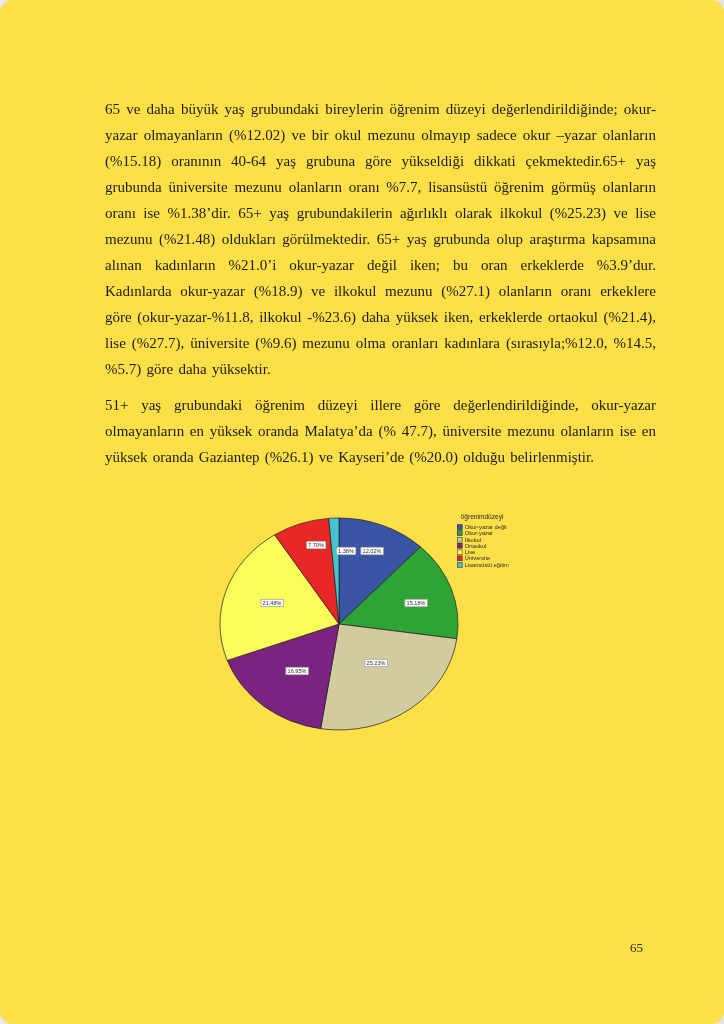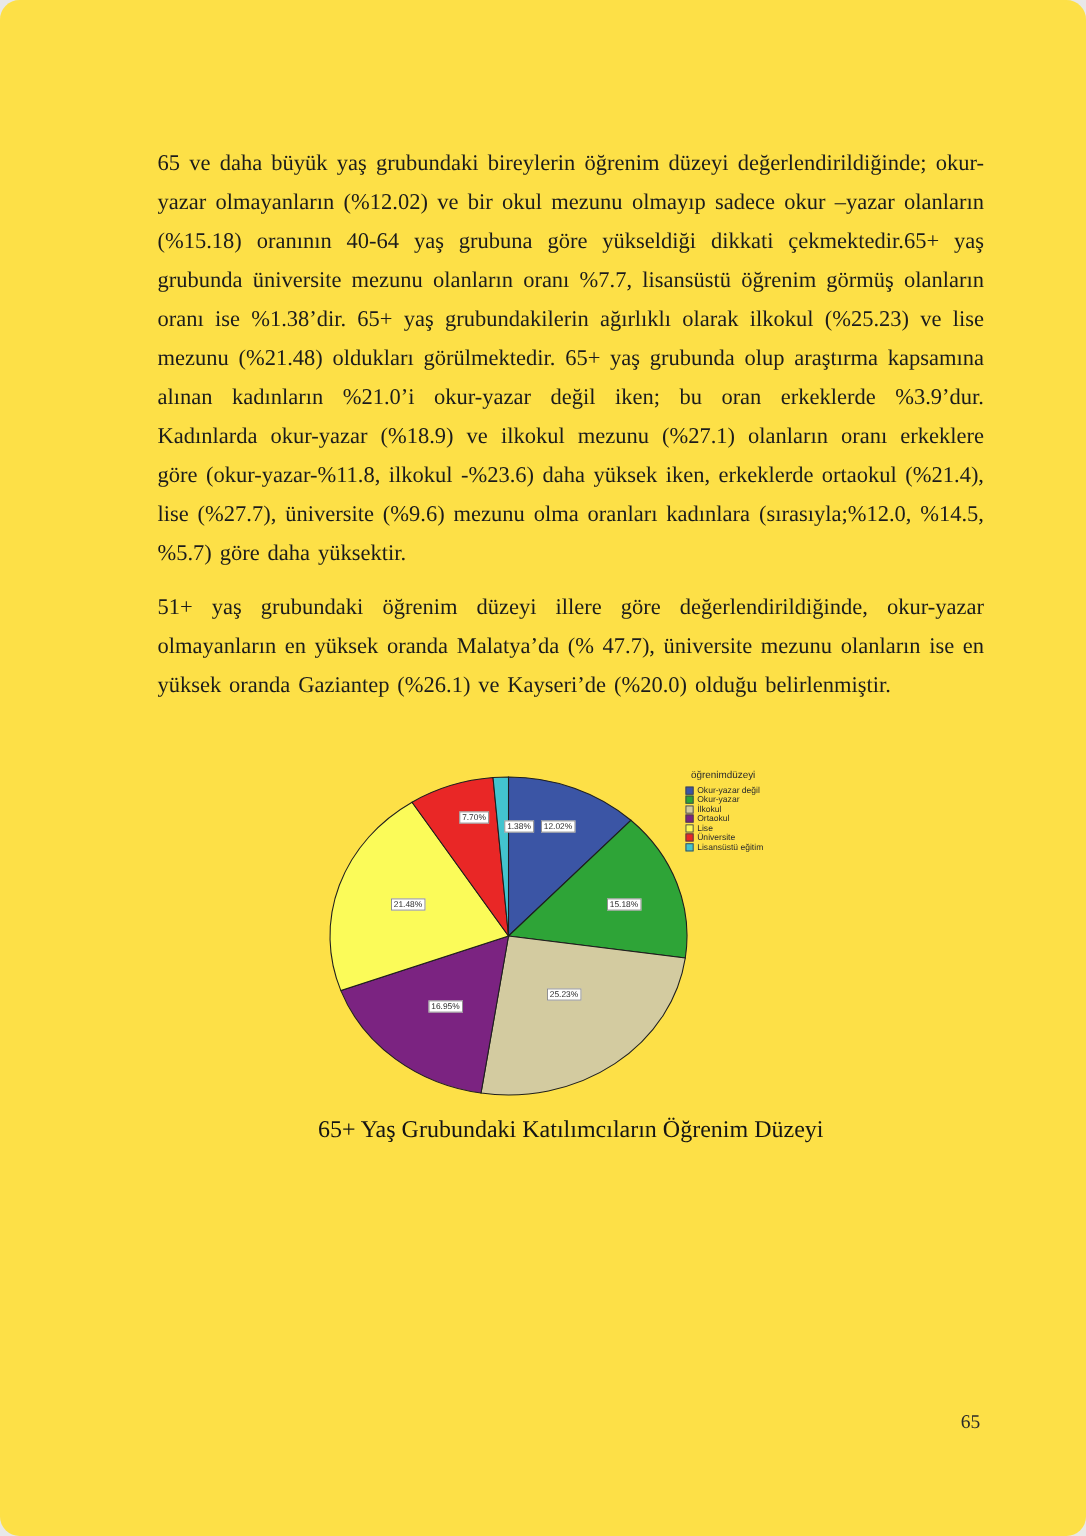--- a/index.html
+++ b/index.html
@@ -63,21 +63,21 @@
   .caption{
     position:absolute;
     left:105px;top:745px;width:551px;
     text-align:center;
     font-size:16px;
     color:#141414;
   }
   .page-num{
     position:absolute;
     left:630px;top:940px;width:34px;
-    text-align:center;
+    text-align:left;
     font-size:13px;
     color:#2a2a2a;
   }
 </style>
 </head>
 <body>
 
 <div class="page">
 
   <div class="body-text">
@@ -132,17 +132,16 @@
             <span class="legend-label">Üniversite</span>
           </div>
           <div class="legend-item">
             <span class="legend-swatch" style="background: rgb(67, 196, 207);"></span>
             <span class="legend-label">Lisansüstü eğitim</span>
           </div>
         </div>
     </div>
   </div>
 
-  <div class="caption">65+ Yaş Grubundaki Katılımcıların Öğrenim Düzeyi</div>
 
   <div class="page-num">65</div>
 
 </div>
 
 </body></html>

